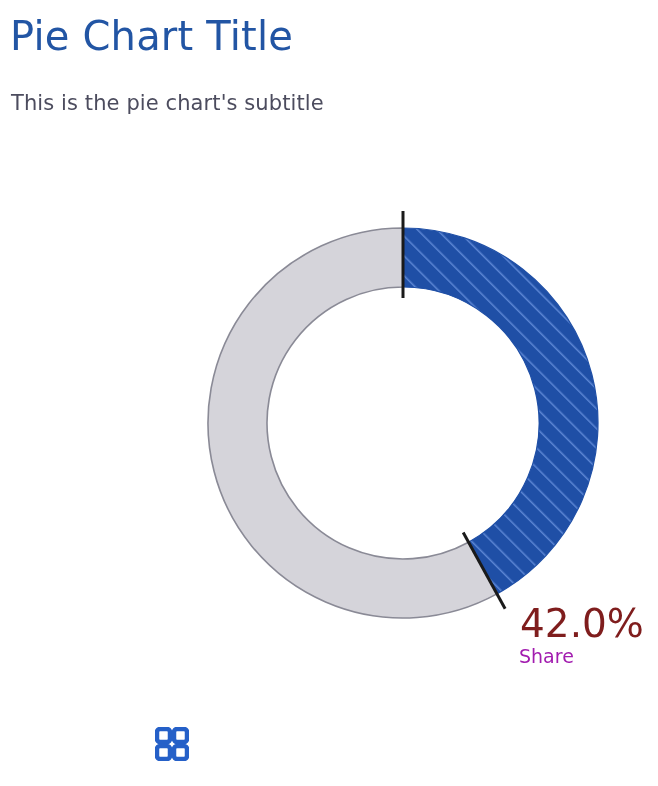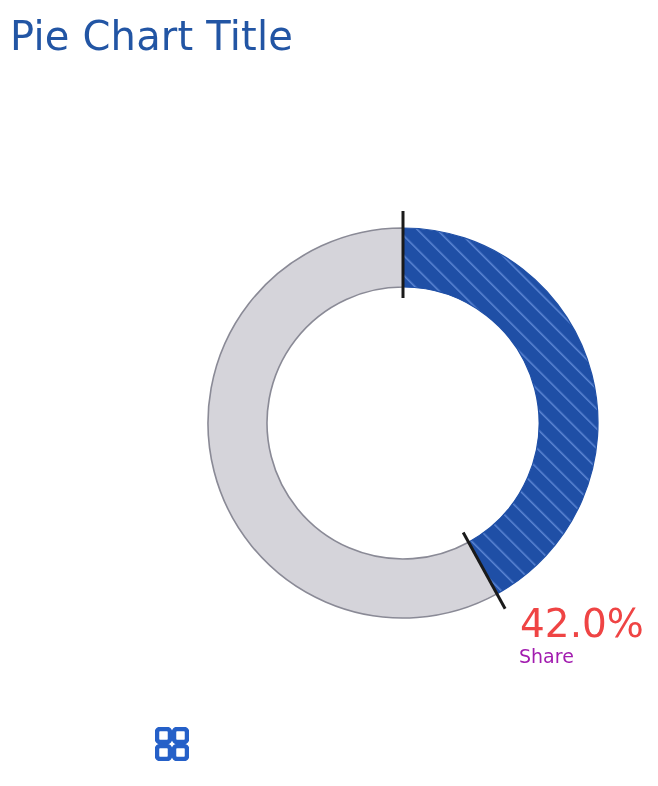--- a/index.html
+++ b/index.html
@@ -63,21 +63,21 @@
     display: block;
   }
 
   .value-label {
     position: absolute;
     left: 520px;
     top: 452px;
     font-size: 39px;
     font-weight: 400;
     line-height: 44px;
-    color: #ef4444;
+    color: #7f1d1d;
     white-space: nowrap;
   }
 
   .value-sublabel {
     position: absolute;
     left: 519px;
     top: 494px;
     font-size: 19px;
     font-weight: 400;
     line-height: 24px;
@@ -99,20 +99,21 @@
   }
   .grid-icon-button svg { display: block; }
 </style>
 </head>
 <body>
 
 <div id="chart-root">
 
   <div class="chart-title">Pie Chart Title</div>
 
+  <div class="chart-subtitle">This is the pie chart's subtitle</div>
 
   <div class="plot-area">
 
     <svg class="donut-svg" width="658" height="540" viewBox="0 0 658 540">
       <defs>
         <pattern id="hatch-share" width="14" height="14" patternTransform="rotate(-45)" patternUnits="userSpaceOnUse">
           <rect width="14" height="14" fill="#1f4fa6"></rect>
           <line x1="0" y1="0" x2="0" y2="14" stroke="#5c86d4" stroke-width="3"></line>
         </pattern>
         <clipPath id="ring-clip">

